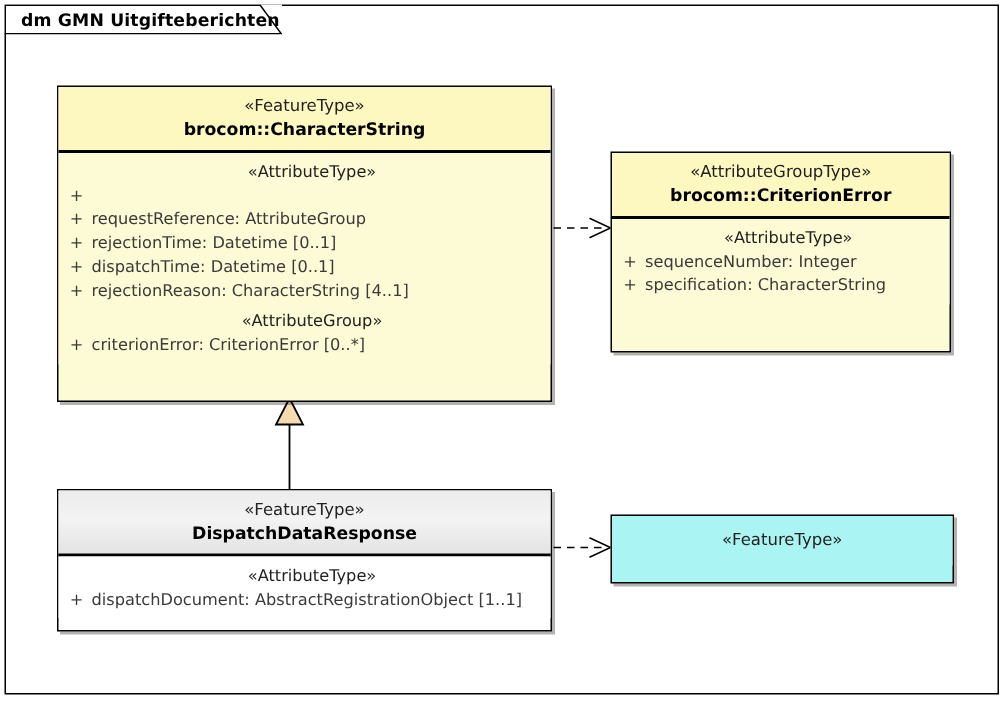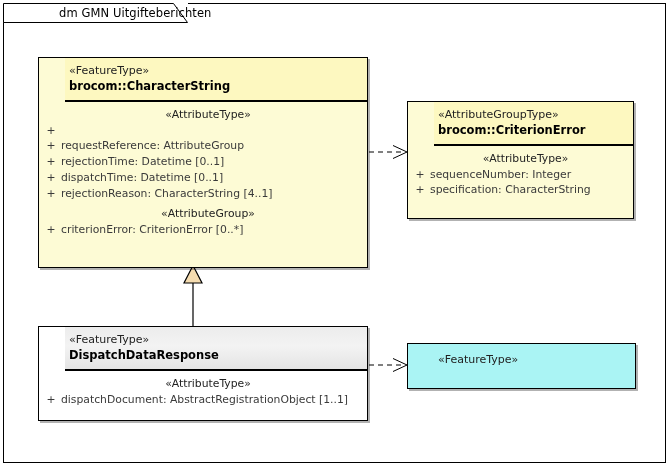--- a/index.html
+++ b/index.html
@@ -30,40 +30,38 @@
     left: 3px; top: 3px;
     height: 19px;
     background: #ffffff;
     z-index: 6;
   }
   #diagram-title-tab svg { display: block; }
   #diagram-title-text {
     position: absolute;
     left: 11px; top: 3px;
     font-size: 11.5px;
-    font-weight: normal;
+    font-weight: bold;
     color: #000000;
     white-space: nowrap;
     letter-spacing: 0.1px;
-    margin-left: 45px;
   }
 
   
   .uml-class {
     position: absolute;
     border: 1px solid #000000;
     box-shadow: 2px 2px 0 rgba(0,0,0,0.30);
     z-index: 3;
   }
   .uml-header {
     border-bottom: 2px solid #000000;
     padding: 6px 4px 6px 4px;
-    text-align: left;
+    text-align: center;
     line-height: 1.32;
-    margin-left: 26px;
   }
   .uml-header .stereo {
     display: block;
     font-size: 11px;
     color: #222222;
     white-space: nowrap;
   }
   .uml-header .cname {
     display: block;
     font-size: 11.5px;
@@ -116,21 +114,21 @@
     border-bottom: none;
     padding: 9px 4px 9px 4px;
   }
   .box-cyan .cname {
     font-style: italic;
     font-weight: bold;
   }
 
   
   #class-dispatch-response { left: 38px;  top: 57px;  width: 330px; height: 211px; }
-  #class-criterion-error   { left: 407px; top: 101px; width: 227px; height: 118px; }
+  #class-criterion-error   { left: 407px; top: 101px; width: 227px; height: 134px; }
   #class-dispatch-data     { left: 38px;  top: 326px; width: 330px; height: 95px;  }
   #class-abstract-reg      { left: 407px; top: 343px; width: 229px; height: 46px;  }
 
   
   .connector { position: absolute; z-index: 2; overflow: visible; }
   #conn-dependency-criterion { left: 360px; top: 145px; }
   #conn-generalization       { left: 182px; top: 264px; }
   #conn-dependency-abstract  { left: 360px; top: 358px; }
 </style>
 </head>

